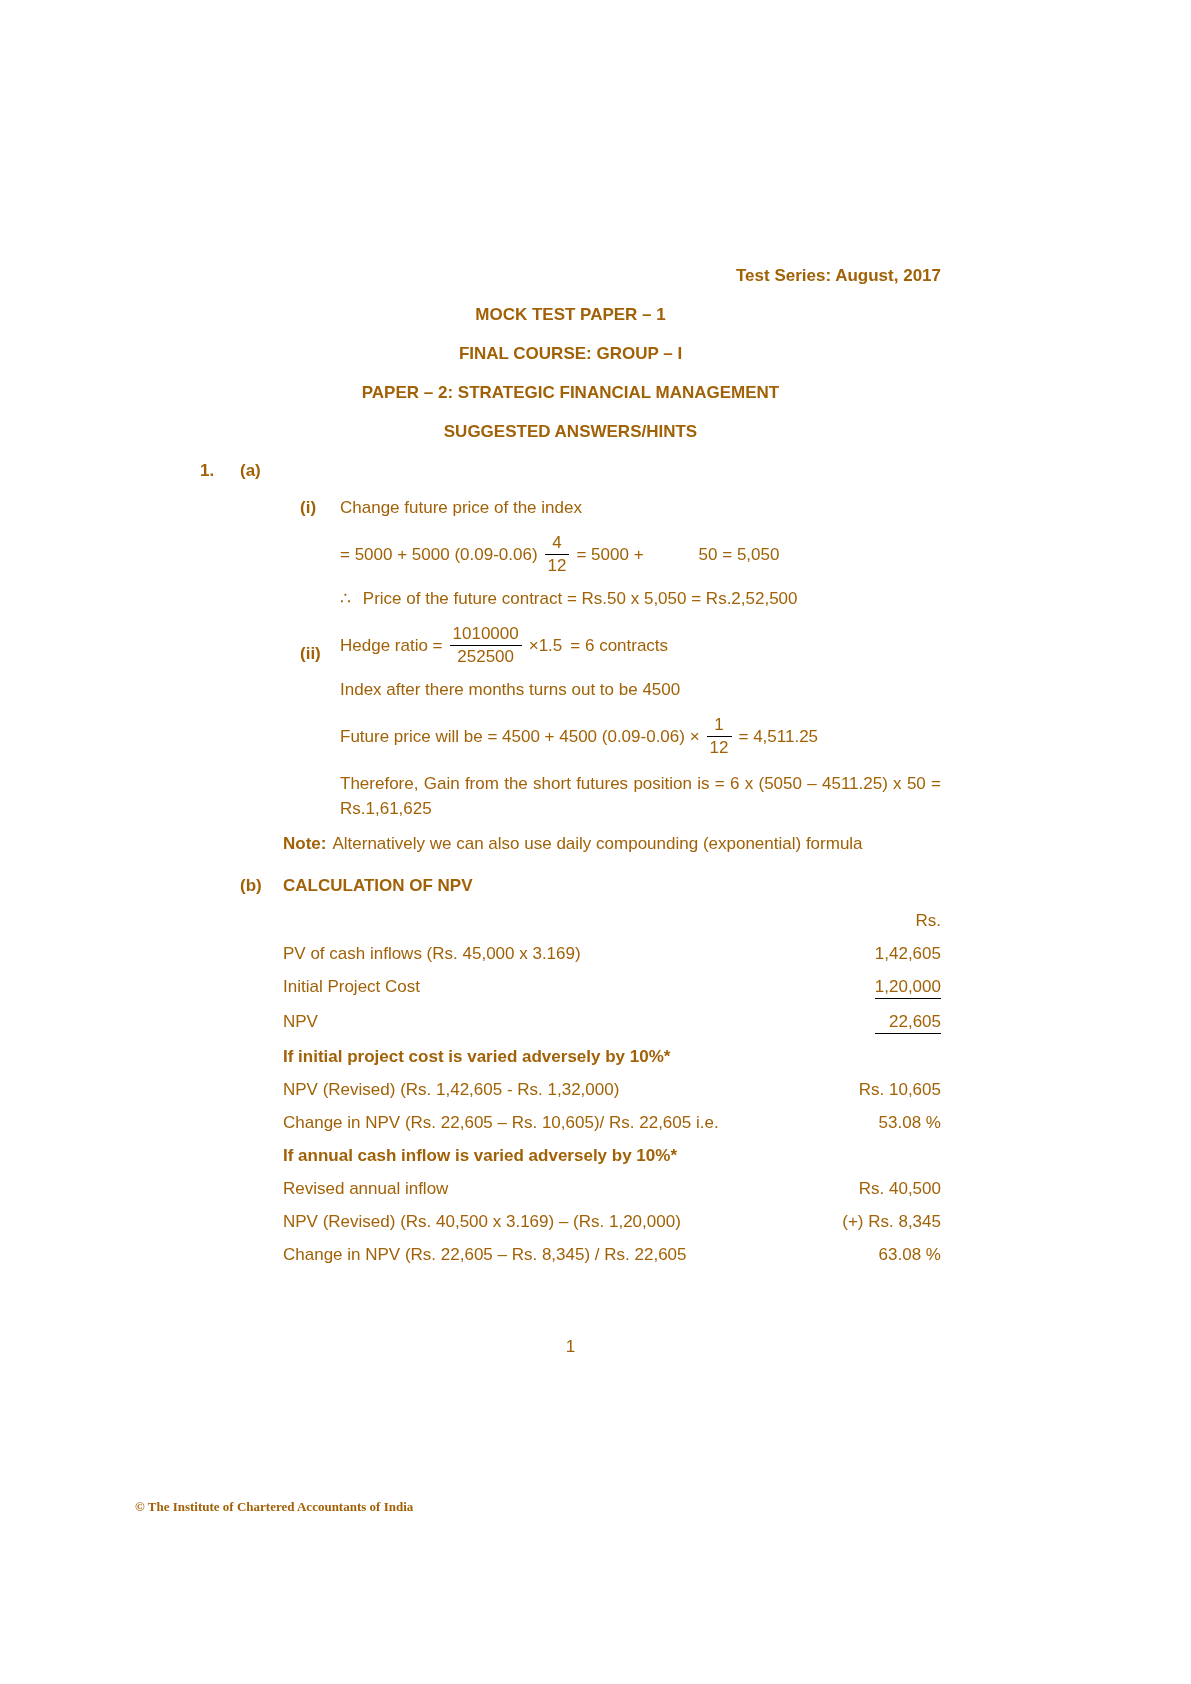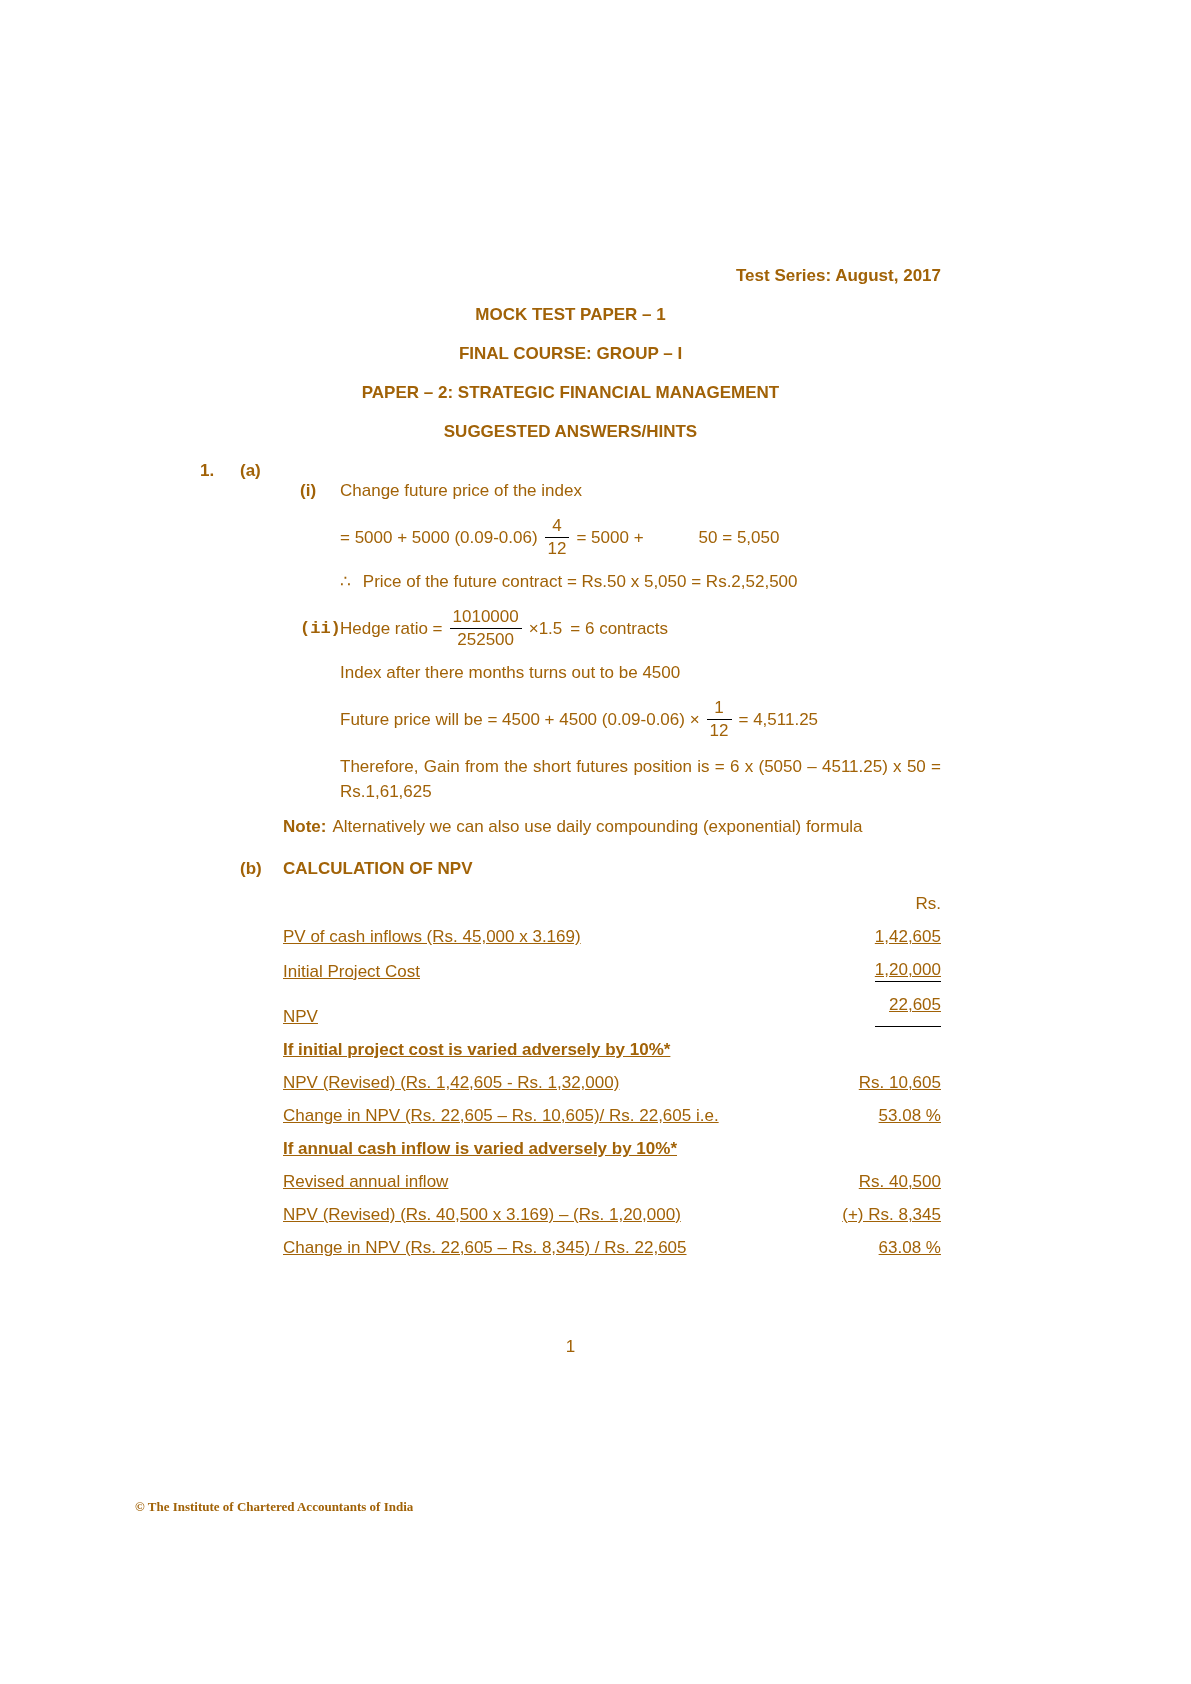--- a/index.html
+++ b/index.html
@@ -10,56 +10,56 @@
     font-family: "Liberation Sans", sans-serif;
     font-size: 17px; line-height: 20px;
   }
   .content { position: absolute; left: 200px; top: 266px; width: 741px; }
   .bold   { font-weight: 700; }
   .right  { text-align: right; }
   .center { text-align: center; }
 
   .heading { margin-bottom: 19px; }
 
-  .q1row { }
+  .q1row { margin-bottom: 17px; }
   .q1row .qnum { display: inline-block; width: 40px; font-weight: 700; }
   .q1row .qpart { font-weight: 700; }
 
   .item { position: relative; padding-left: 140px; margin-bottom: 14px; }
   .item .ilabel { position: absolute; left: 100px; font-weight: 700; }
 
   .eqrow { position: relative; padding-left: 140px; display: flex; align-items: center; margin-bottom: 12px; }
-  .eqrow .ilabel { position: absolute; left: 100px; top: 13px; font-weight: 700; font-family: Liberation Mono, monospace; }
+  .eqrow .ilabel { position: absolute; left: 100px; top: 21px; font-weight: 700; }
 
   .frac { display: inline-flex; flex-direction: column; text-align: center; margin: 0 7px; }
   .frac .num { display: block; border-bottom: 1.6px solid #000; padding: 0 3px; line-height: 22px; }
   .frac .den { display: block; padding: 0 3px; line-height: 22px; }
 
   .gap-big { margin-left: 55px; }
   .gap-sm  { margin-left: 8px; }
 
   .therefore-sym { margin-right: 12px; }
 
   .gain { padding-left: 140px; text-align: justify; line-height: 25px; margin-bottom: 13px; }
 
   .note { padding-left: 83px; margin-bottom: 22px; }
   .note .nlabel { font-weight: 700; margin-right: 6px; }
 
   .partb-head { position: relative; padding-left: 83px; font-weight: 700; margin-bottom: 15px; }
   .partb-head .plabel { position: absolute; left: 40px; }
 
   .rs-head { text-align: right; margin-bottom: 13px; }
 
-  .trow { display: flex; justify-content: space-between; align-items: flex-end;
-          padding-left: 83px; margin-bottom: 13px; text-decoration: underline; }
+  .trow { display: flex; justify-content: space-between; align-items: flex-start;
+          padding-left: 83px; margin-bottom: 13px; }
   .trow .tlabel { }
   .trow .tval { text-align: right; white-space: nowrap; }
   .trow.bold-row .tlabel { font-weight: 700; }
   .tval.u { border-bottom: 1.4px solid #000; padding-bottom: 1px; }
-  .tval.u-wide { border-bottom: 1.4px solid #000; padding-bottom: 11px; padding-left: 14px; }
+  .tval.u-wide { border-bottom: 1.4px solid #000; padding-bottom: 1px; padding-left: 14px; }
 
   .page-number { position: absolute; left: 200px; width: 741px; top: 1337px; text-align: center; }
   .doc-footer {
     position: absolute; left: 135px; top: 1497px;
     font-family: "Liberation Serif", serif; font-weight: 700; font-size: 13px;
   }
 </style>
 </head>
 <body>
 

